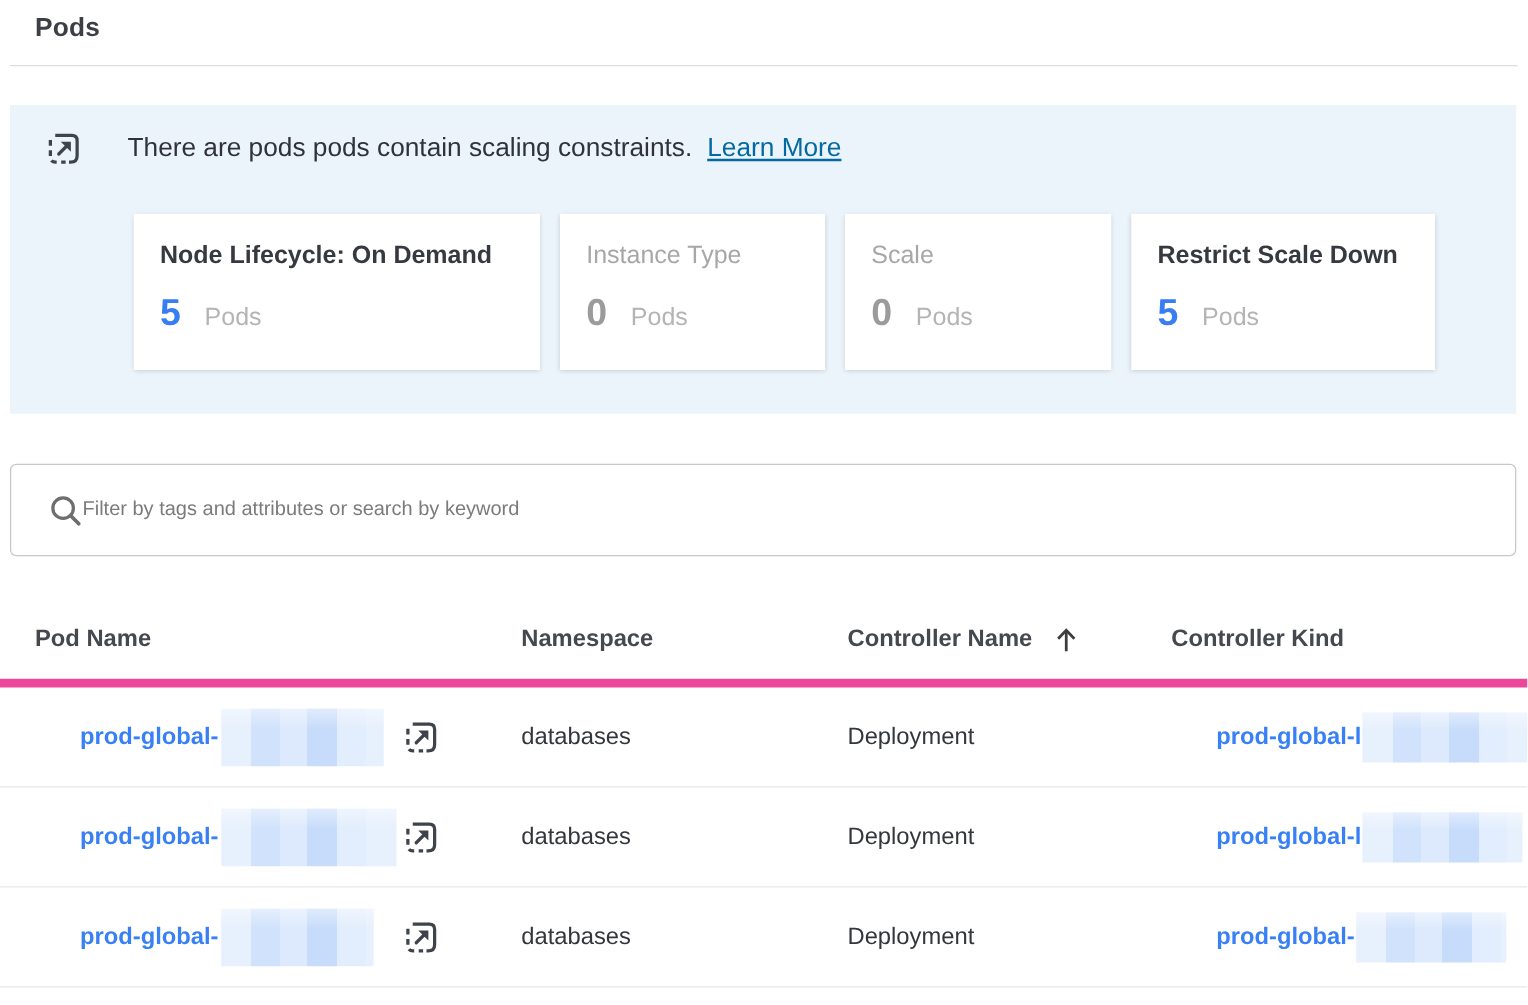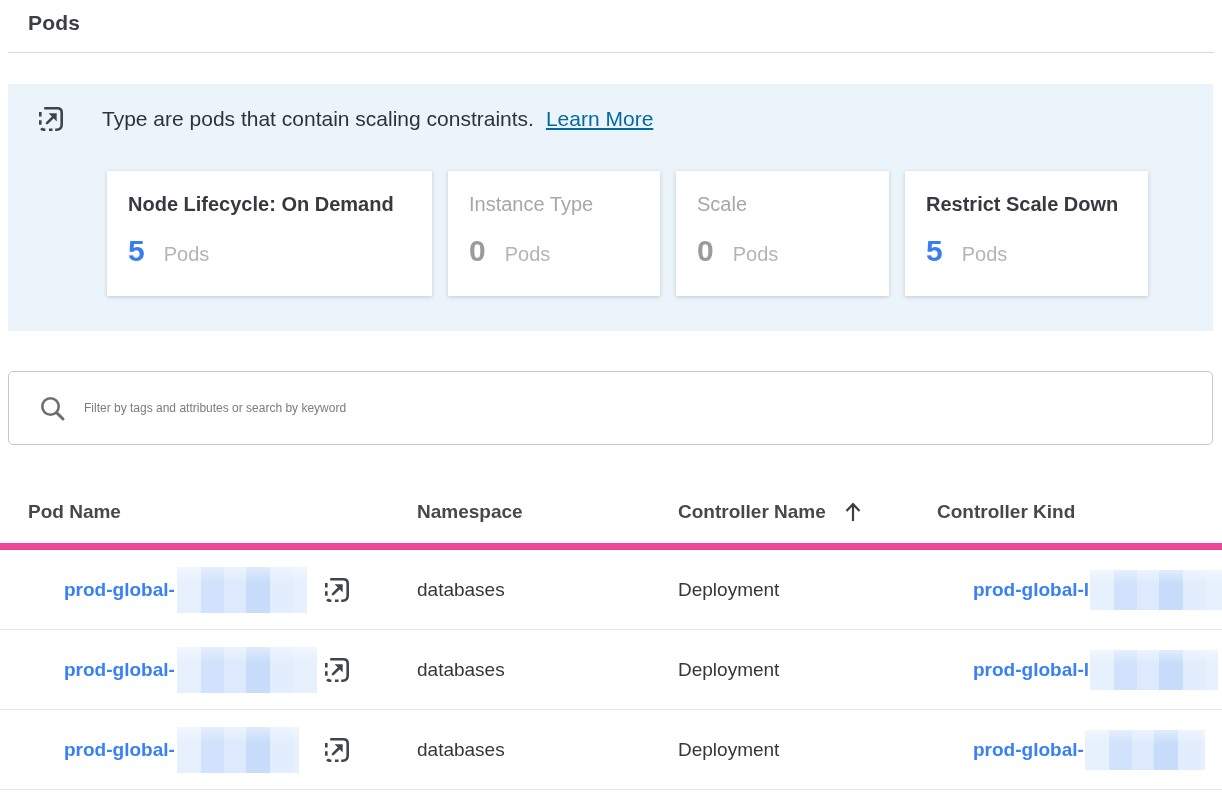--- a/index.html
+++ b/index.html
@@ -53,23 +53,23 @@
 
   
   .search-box {
     margin: 40px 9px 0 8px; height: 74px;
     border: 1px solid #c8c8c8; border-radius: 5px;
     display: flex; align-items: center; padding-left: 30px;
     background: #fff;
   }
   .search-icon { width: 27px; height: 27px; flex: 0 0 27px; }
   .search-input {
-    border: none; outline: none; flex: 1; margin-left: 18px;
+    border: none; outline: none; flex: 1; 
     font-family: "Liberation Sans", sans-serif;
-    font-size: 12px; color: #404040; background: transparent; height: 40px;
+    font-size: 16px; color: #404040; background: transparent; height: 40px;
   }
   .search-input::placeholder { color: #7b7b7b; opacity: 1; }
 
   
   .pods-table { margin-top: 36px; }
   .trow {
     display: grid;
     grid-template-columns: 389px 261px 259px auto;
     padding-left: 28px; align-items: center;
   }
@@ -122,21 +122,21 @@
 <div class="page">
 
   <div class="page-title">Pods</div>
   <hr class="title-divider">
 
   <div class="banner">
     <div class="banner-head">
       <svg class="scale-icon" viewBox="0 0 30 30">
           <use href="#scaleout"></use>
         </svg>
-      <span class="banner-msg">Type are pods that contain scaling constraints.</span>
+      <span class="banner-msg">There are pods pods contain scaling constraints.</span>
       <a class="banner-link">Learn More</a>
     </div>
     <div class="cards">
       <div class="card w1">
         <div class="card-title">Node Lifecycle: On Demand</div>
         <div class="card-count-row">
           <span class="card-count">5</span>
           <span class="card-unit">Pods</span>
         </div>
       </div>

